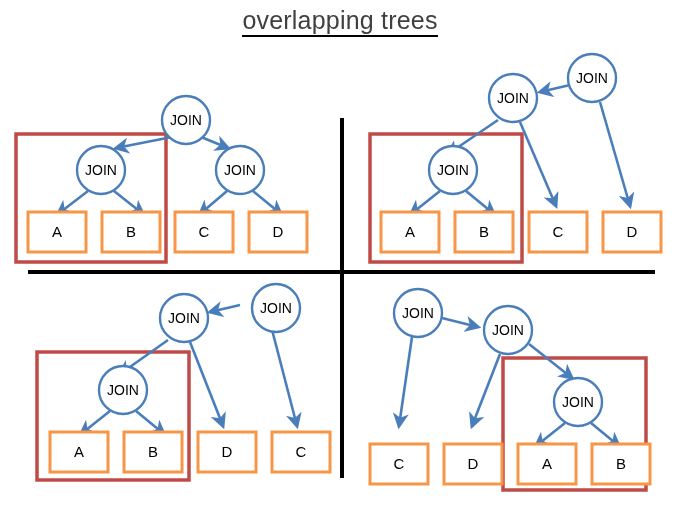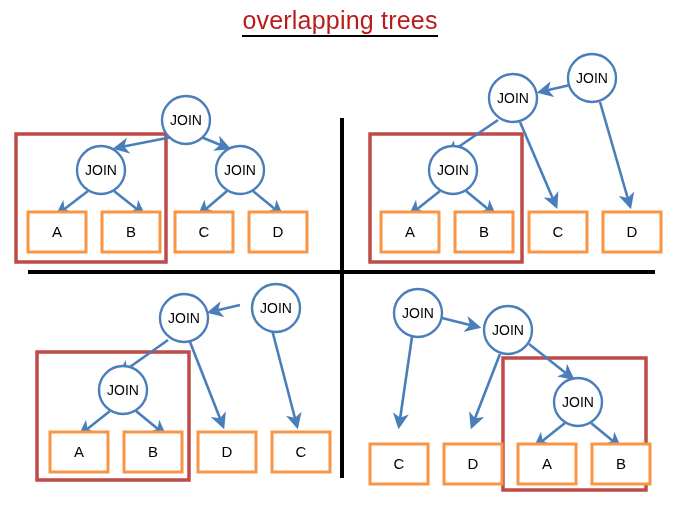--- a/index.html
+++ b/index.html
@@ -17,21 +17,21 @@
     background: #ffffff;
     overflow: hidden;
   }
   #title {
     position: absolute;
     left: 0;
     top: 6px;
     width: 680px;
     text-align: center;
     font-size: 25px;
-    color: #b91c1c;
+    color: #404040;
     letter-spacing: 0.2px;
   }
   #title span.t {
     border-bottom: 2px solid #000000;
     padding-bottom: 1px;
   }
   svg#diagram {
     position: absolute;
     left: 0;
     top: 0;

